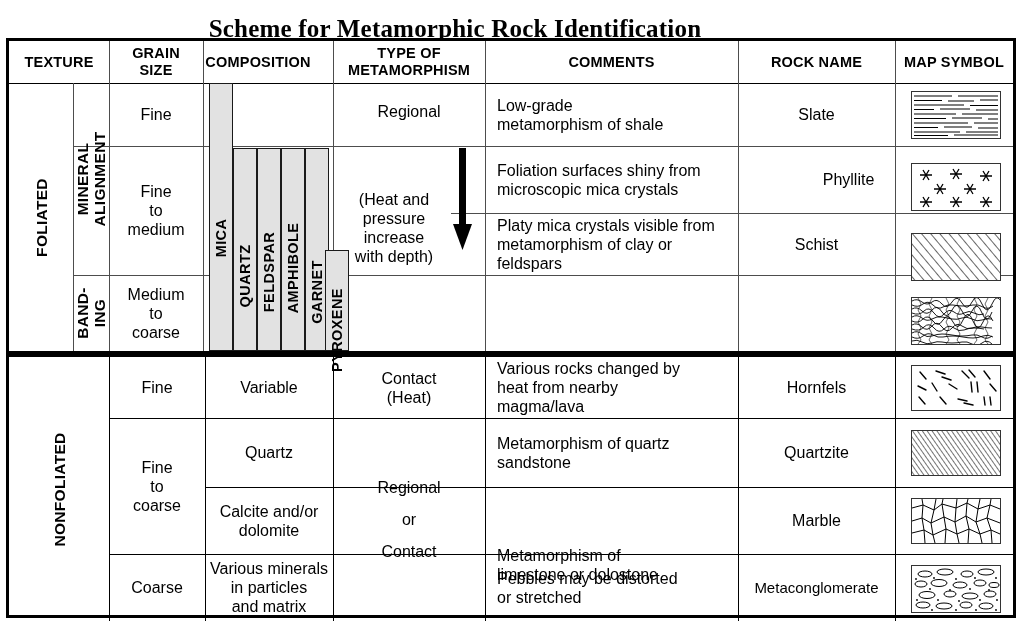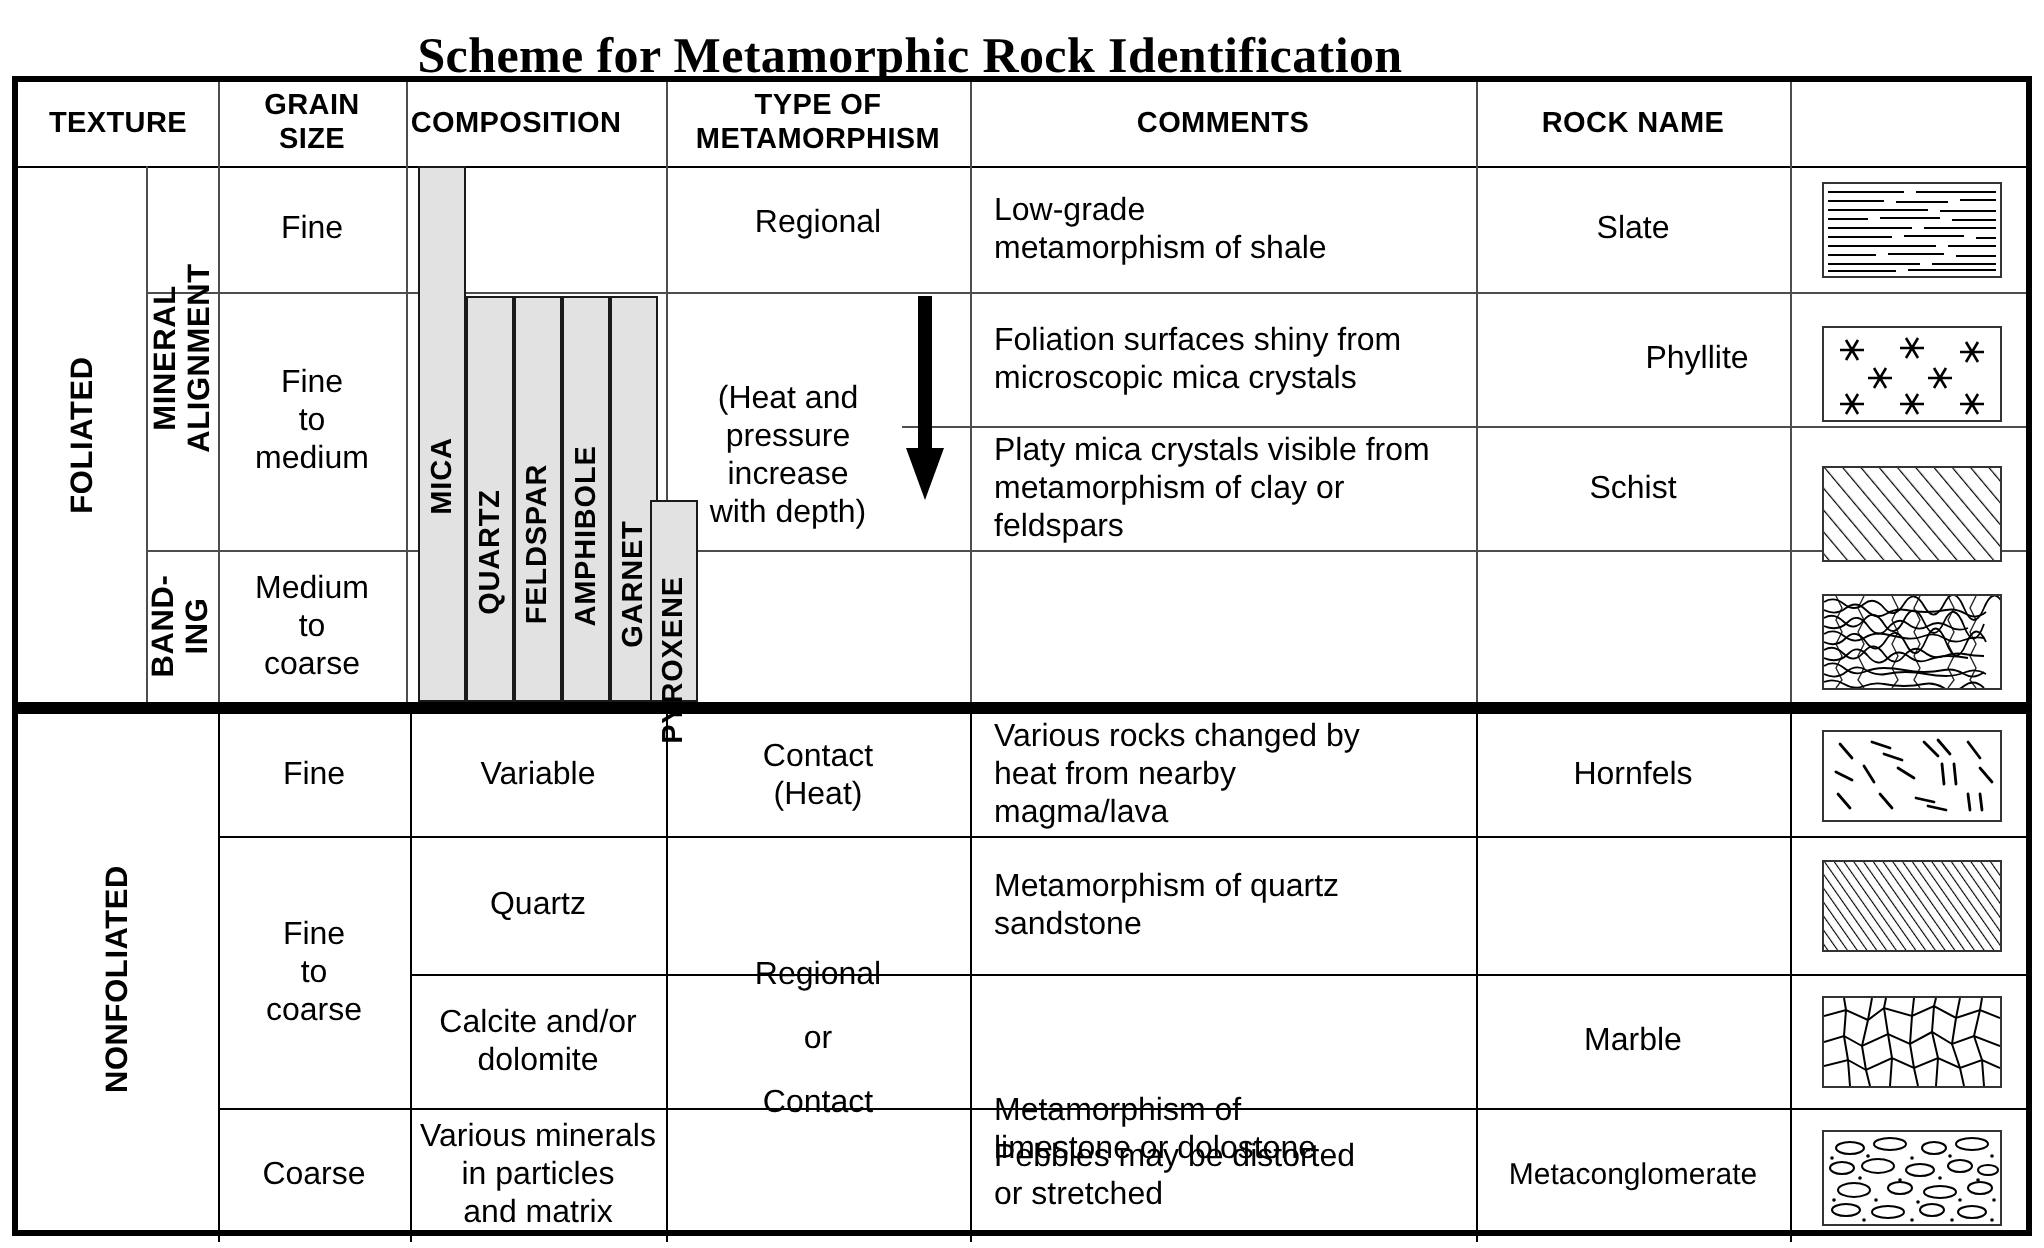--- a/index.html
+++ b/index.html
@@ -185,20 +185,23 @@
     <div class="cell hdr" style="left:324px;top:0;width:152px;height:42px;">
       <span style="white-space:pre-line;">TYPE OF
 METAMORPHISM</span>
     </div>
     <div class="cell hdr" style="left:476px;top:0;width:253px;height:42px;">
       <span style="white-space:pre-line;">COMMENTS</span>
     </div>
     <div class="cell hdr" style="left:729px;top:0;width:157px;height:42px;">
       <span style="white-space:pre-line;">ROCK NAME</span>
     </div>
+    <div class="cell hdr" style="left:886px;top:0;width:118px;height:42px;">
+      <span style="white-space:pre-line;">MAP SYMBOL</span>
+    </div>
 
     <div class="cell vert" style="left:0;top:42px;width:64px;height:268px;">
       <span class="rot">FOLIATED</span>
     </div>
     <div class="cell vert" style="left:64px;top:42px;width:36px;height:192px;">
       <span class="rot" style="white-space:pre-line;line-height:17px;">MINERAL
 ALIGNMENT</span>
     </div>
     <div class="cell vert" style="left:64px;top:234px;width:36px;height:76px;">
       <span class="rot" style="white-space:pre-line;line-height:17px;">BAND-
@@ -337,20 +340,23 @@
       <span>Slate</span>
     </div>
     <div class="cell body-txt" style="left:729px;top:105px;width:157px;height:67px;margin-left:32px;">
       <span>Phyllite</span>
     </div>
     <div class="cell body-txt" style="left:729px;top:172px;width:157px;height:62px;">
       <span>Schist</span>
     </div>
     <div class="cell body-txt" style="left:729px;top:316px;width:157px;height:61px;">
       <span>Hornfels</span>
+    </div>
+    <div class="cell body-txt" style="left:729px;top:377px;width:157px;height:69px;">
+      <span>Quartzite</span>
     </div>
     <div class="cell body-txt" style="left:729px;top:446px;width:157px;height:67px;">
       <span>Marble</span>
     </div>
     <div class="cell body-txt" style="left:729px;top:513px;width:157px;height:67px;font-size:15px;">
       <span>Metaconglomerate</span>
     </div>
 
     <div class="sym" style="left:902px;top:50px;width:90px;height:48px;">
       <svg width="88" height="46" viewBox="0 0 88 46">

